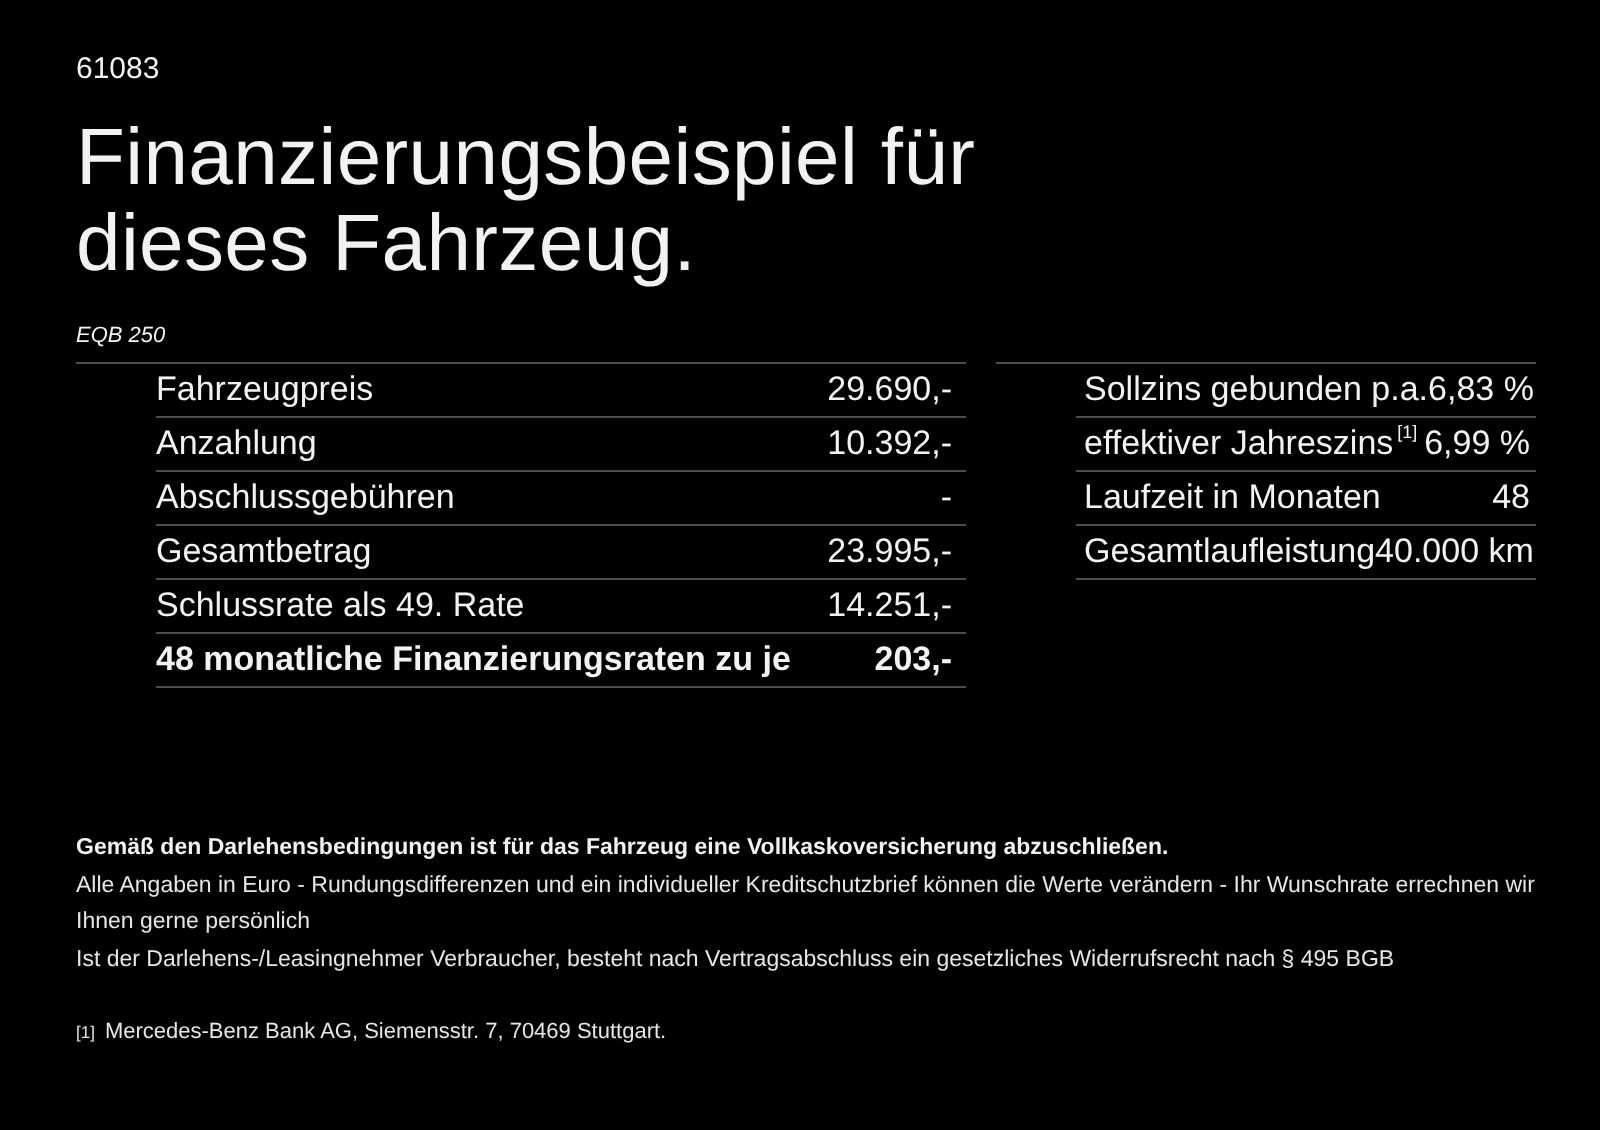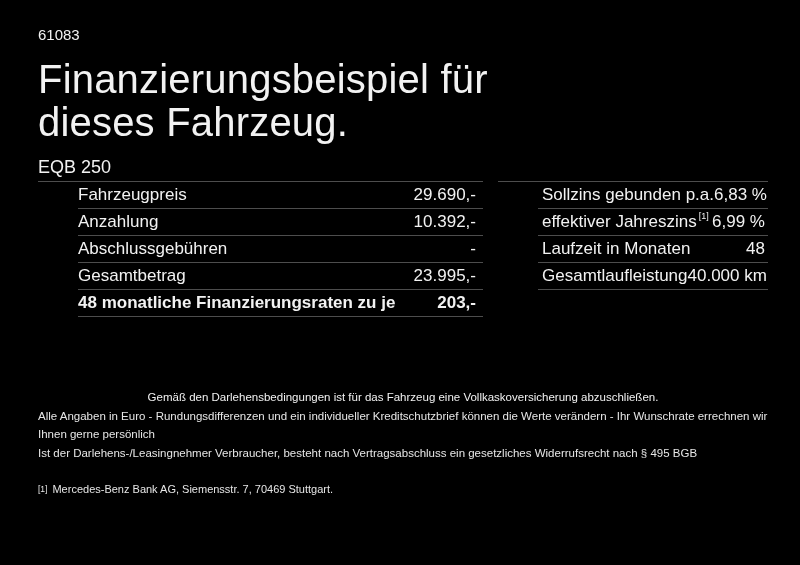--- a/index.html
+++ b/index.html
@@ -20,38 +20,39 @@
   .listing-id{font-size:15px;line-height:18px;font-weight:400;}
   .title{
     font-size:40px;line-height:43px;font-weight:400;
     margin:14px 0 0 0;max-width:560px;letter-spacing:.2px;
   }
   .tables{display:flex;justify-content:space-between;margin-top:10px;}
   .left-table{width:445px;}
   .right-table{width:270px;}
   .model-row{
     height:28px;display:flex;align-items:center;
-    font-size:18px;border-bottom:1px solid var(--divider);
+    font-size:11px;border-bottom:1px solid var(--divider);
     box-sizing:border-box;
+    font-style:italic;
   }
   .spacer{height:28px;border-bottom:1px solid var(--divider);box-sizing:border-box;}
   .row{
     height:27px;display:flex;justify-content:space-between;align-items:center;
     font-size:17px;border-bottom:1px solid var(--divider);
     box-sizing:border-box;
     margin-left:40px;
   }
   .left-table .row{padding-right:7px;}
   .right-table .row{padding-left:4px;padding-right:3px;}
   .row.total{font-weight:700;}
   .row-label{white-space:nowrap;}
   .row-value{white-space:nowrap;text-align:center;}
   .sup{font-size:9px;vertical-align:top;position:relative;top:-1px;margin-left:2px;}
   .footer{margin-top:71px;font-size:11.5px;line-height:18.5px;color:var(--muted);}
-  .footer .bold{font-weight:400;color:var(--text);text-align:center;}
+  .footer .bold{font-weight:700;color:var(--text);}
   .footnote{margin-top:18px;font-size:11px;}
   .footnote-marker{font-size:8.5px;vertical-align:top;position:relative;top:0;margin-right:5px;}
 </style>
 </head>
 <body>
 
 <div class="content">
 
   <div class="listing-id">61083</div>
 
@@ -70,20 +71,24 @@
         <span class="row-label">Anzahlung</span>
         <span class="row-value">10.392,-</span>
       </div>
       <div class="row">
         <span class="row-label">Abschlussgebühren</span>
         <span class="row-value">-</span>
       </div>
       <div class="row">
         <span class="row-label">Gesamtbetrag</span>
         <span class="row-value">23.995,-</span>
+      </div>
+      <div class="row">
+        <span class="row-label">Schlussrate als 49. Rate</span>
+        <span class="row-value">14.251,-</span>
       </div>
       <div class="row total">
         <span class="row-label">48 monatliche Finanzierungsraten zu je</span>
         <span class="row-value">203,-</span>
       </div>
     </div>
 
     <div class="right-table">
       <div class="spacer"></div>
 

